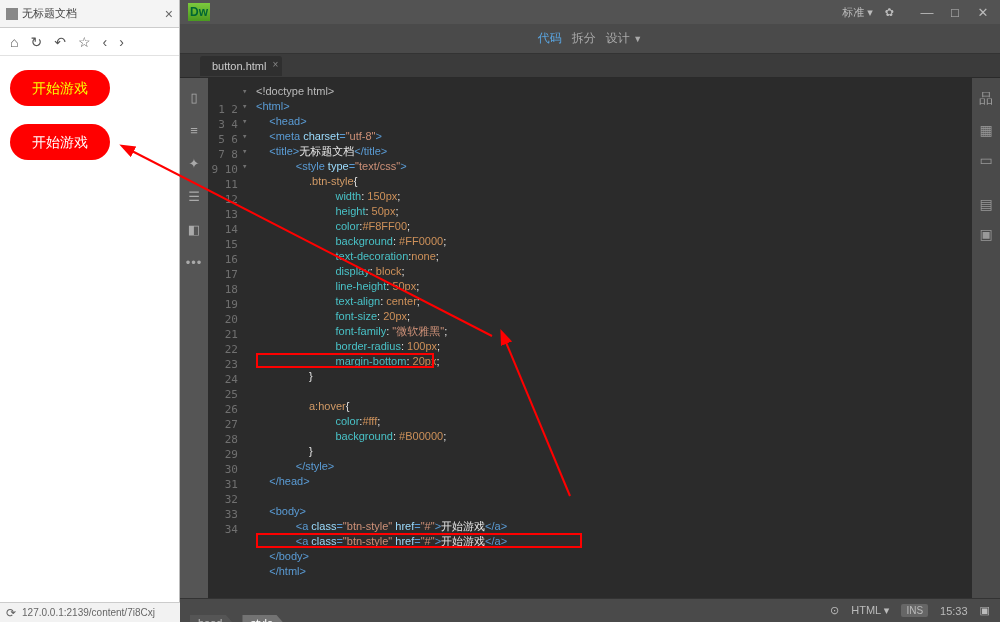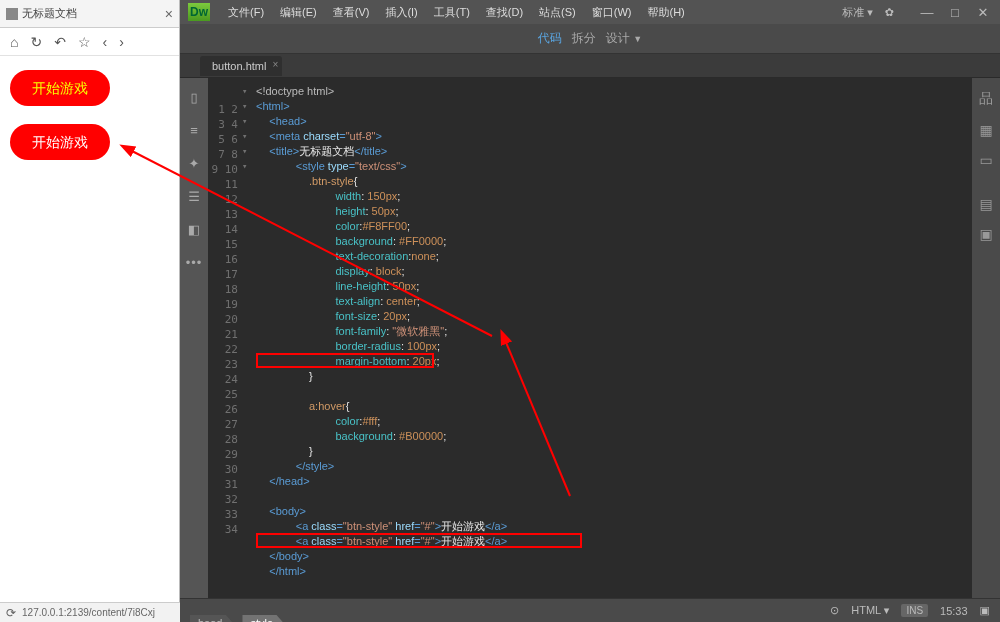--- a/index.html
+++ b/index.html
@@ -86,21 +86,20 @@
   </div>
   <div class="status-bar">
     <span class="reload">⟳</span>
     <span>127.0.0.1:2139/content/7i8Cxj</span>
   </div>
 </div>
 
 <div class="dw">
   <div class="menu-bar">
     <span class="dw-logo">Dw</span>
-    <span id="menu-slot"><span class="menu-item">文件(F)</span><span class="menu-item">编辑(E)</span><span class="menu-item">查看(V)</span><span class="menu-item">插入(I)</span><span class="menu-item">工具(T)</span><span class="menu-item">查找(D)</span><span class="menu-item">站点(S)</span><span class="menu-item">窗口(W)</span><span class="menu-item">帮助(H)</span></span>
     <span class="menu-right">
       <span><span>标准</span> ▾</span>
       <span>✿</span>
       <span class="win-btns">
         <span>—</span>
         <span>□</span>
         <span>✕</span>
       </span>
     </span>
   </div>

